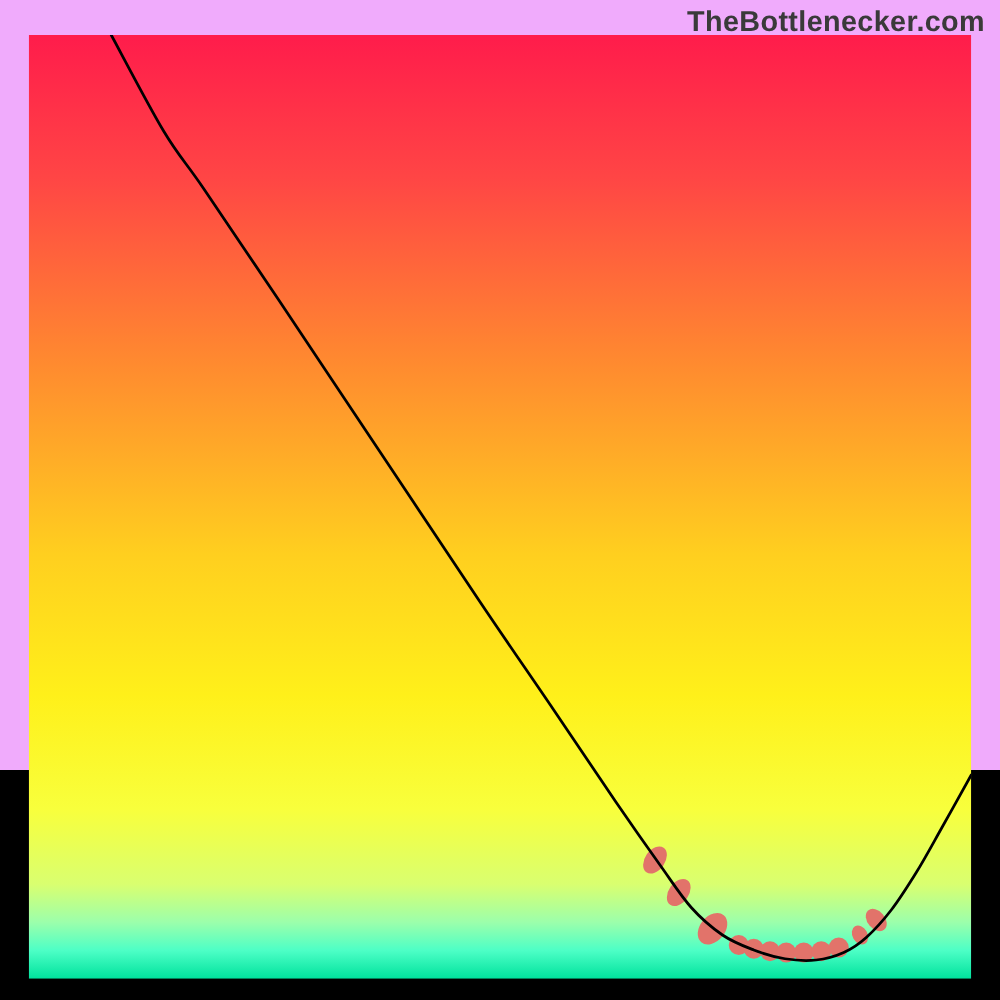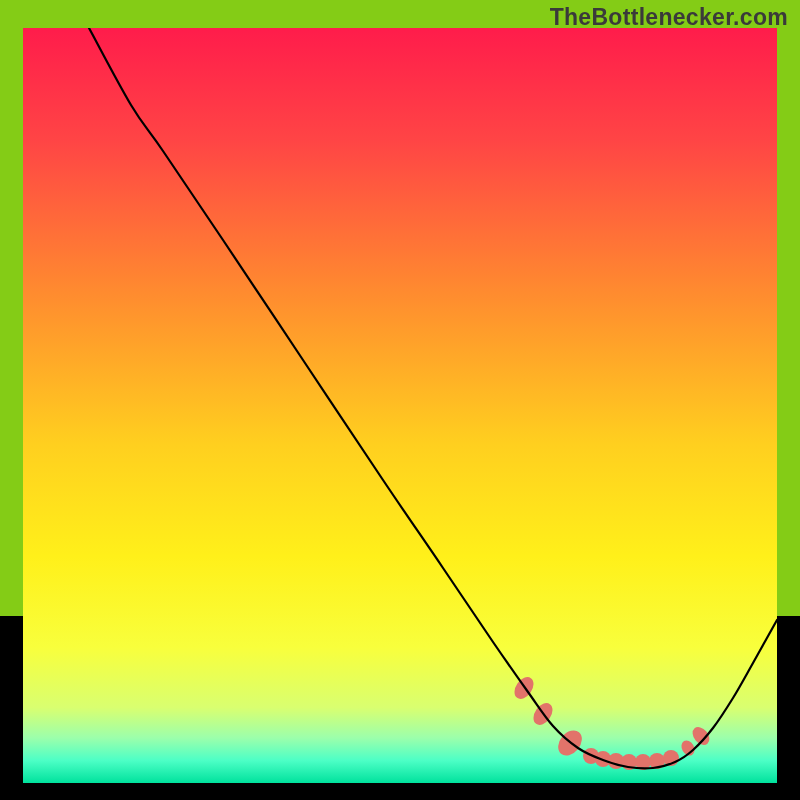--- a/index.html
+++ b/index.html
@@ -8,21 +8,21 @@
     width: 800px;
     height: 800px;
     background: #000;
     overflow: hidden;
     font-family: Arial, Helvetica, sans-serif;
   }
   .frame {
     position: absolute;
     width: 800px;
     height: 616px;
-    background: #84cc16;
+    background: #f0abfc;
   }
   .watermark {
     position: absolute;
     top: 4px;
     right: 12px;
     color: #3a3a3a;
     font-size: 23px;
     font-weight: 600;
     letter-spacing: 0.3px;
     z-index: 10;

